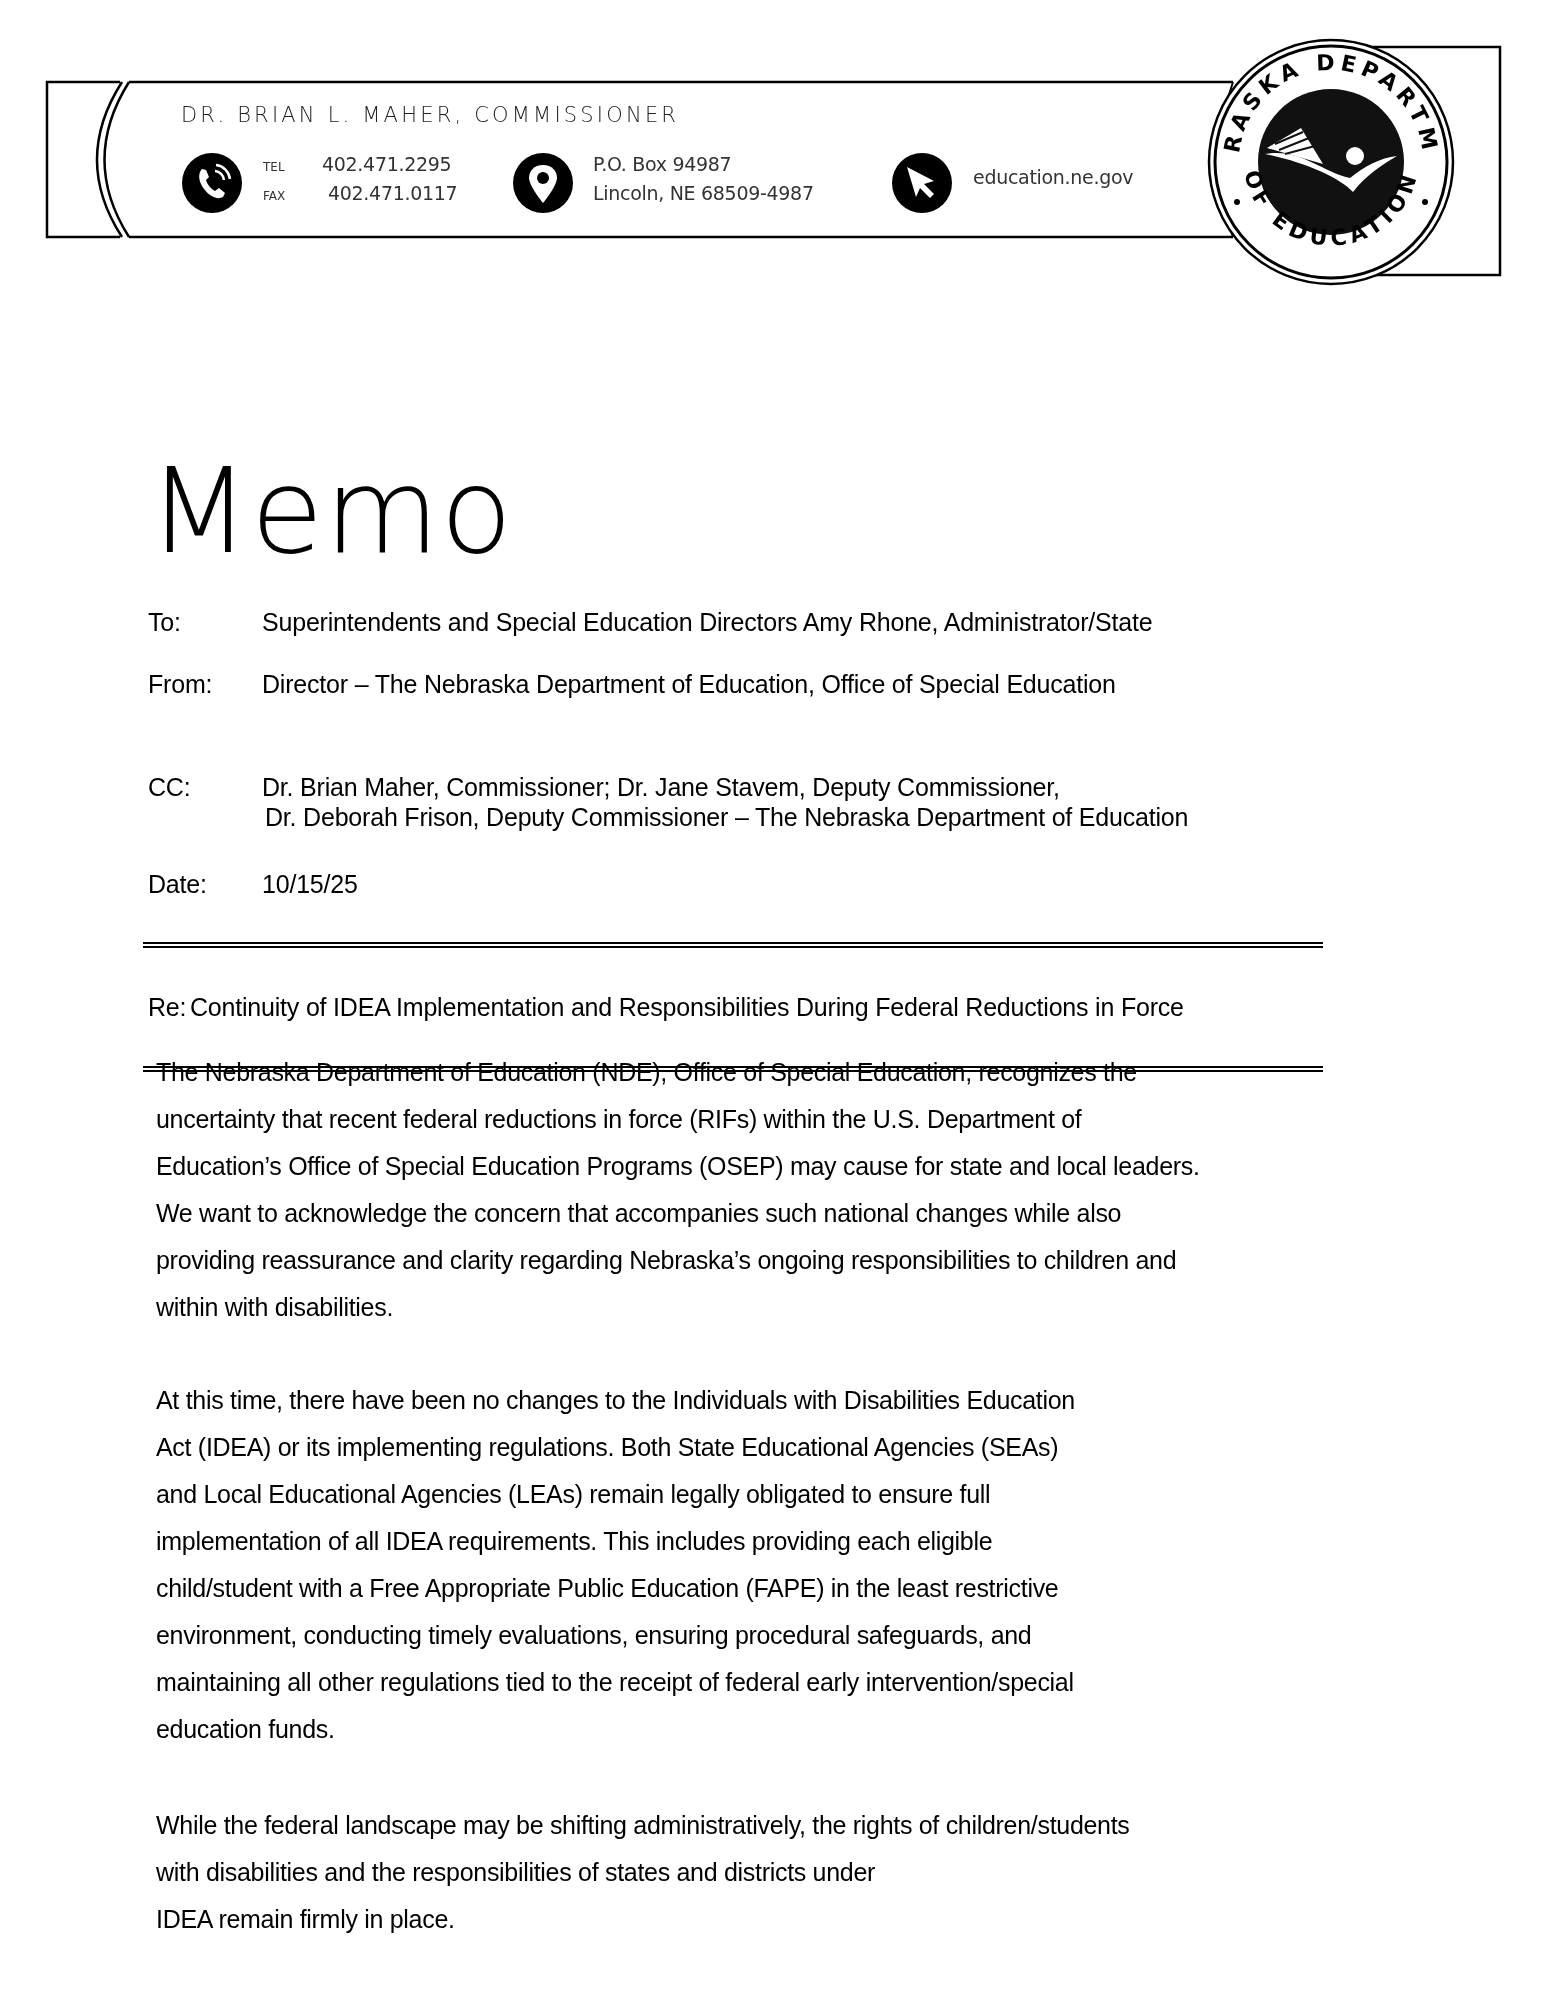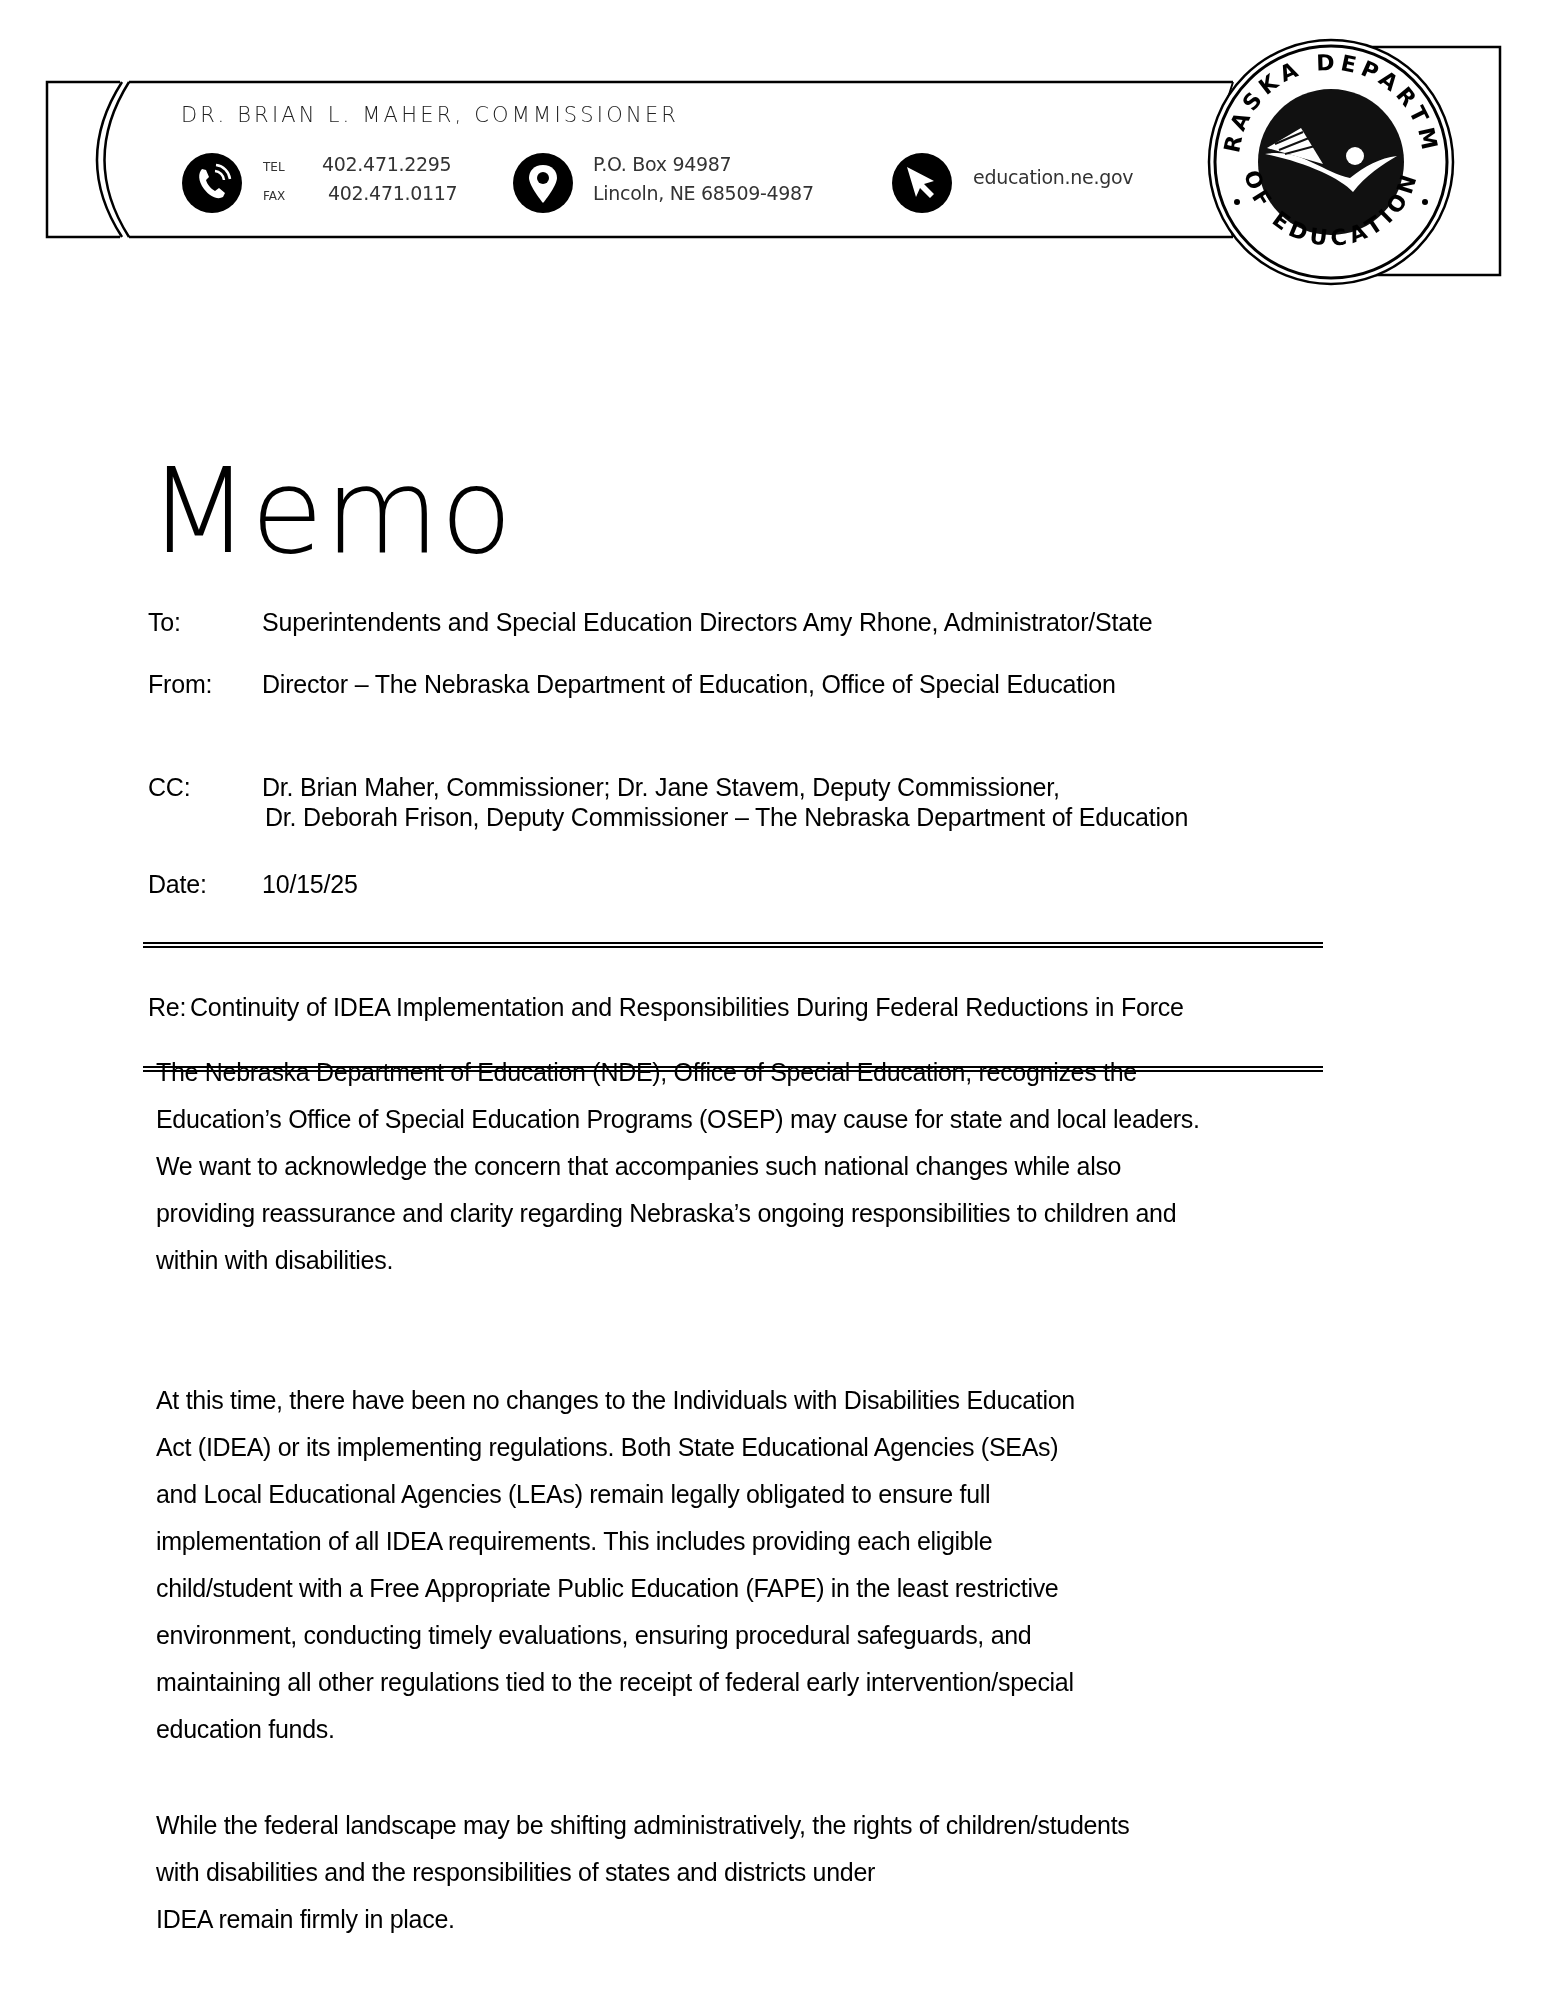--- a/index.html
+++ b/index.html
@@ -96,20 +96,21 @@
 <div class="abs mh" style="left:148px;top:870px;">Date:</div>
 <div class="abs mh" style="left:262px;top:870px;">10/15/25</div>
 
 <div class="rule" style="top:942px;"></div>
 <div class="abs mh" style="left:148px;top:993px;">Re:</div>
 <div class="abs mh" style="left:190px;top:993px;">Continuity of IDEA Implementation and Responsibilities During Federal Reductions in Force</div>
 <div class="rule" style="top:1066px;"></div>
 
 <div class="body-p" style="top:1049px;">
   <span>The Nebraska Department of Education (NDE), Office of Special Education, recognizes the</span>
+  <span>uncertainty that recent federal reductions in force (RIFs) within the U.S. Department of</span>
   <span>Education’s Office of Special Education Programs (OSEP) may cause for state and local leaders.</span>
   <span>We want to acknowledge the concern that accompanies such national changes while also</span>
   <span>providing reassurance and clarity regarding Nebraska’s ongoing responsibilities to children and</span>
   <span>within with disabilities.</span>
 </div>
 
 <div class="body-p" style="top:1377px;">
   <span>At this time, there have been no changes to the Individuals with Disabilities Education</span>
   <span>Act (IDEA) or its implementing regulations. Both State Educational Agencies (SEAs)</span>
   <span>and Local Educational Agencies (LEAs) remain legally obligated to ensure full</span>

